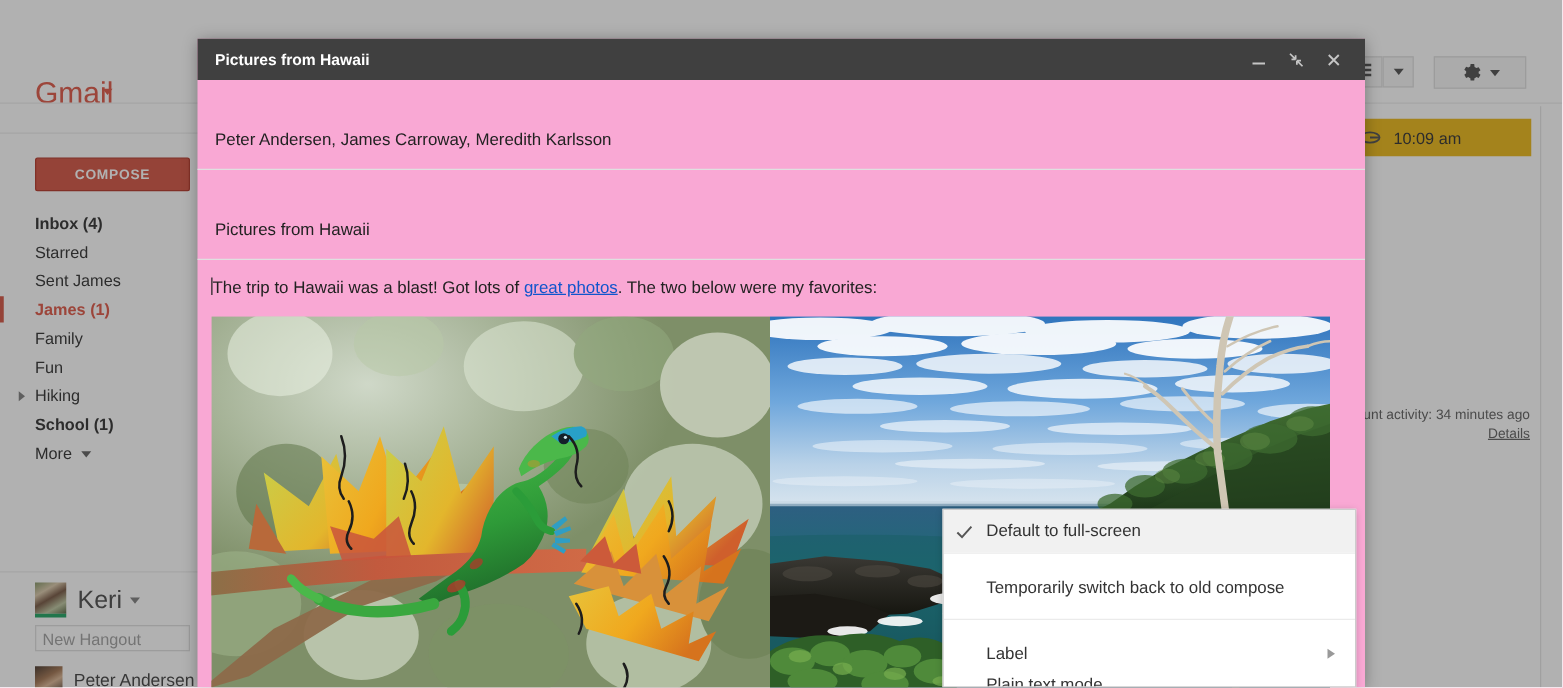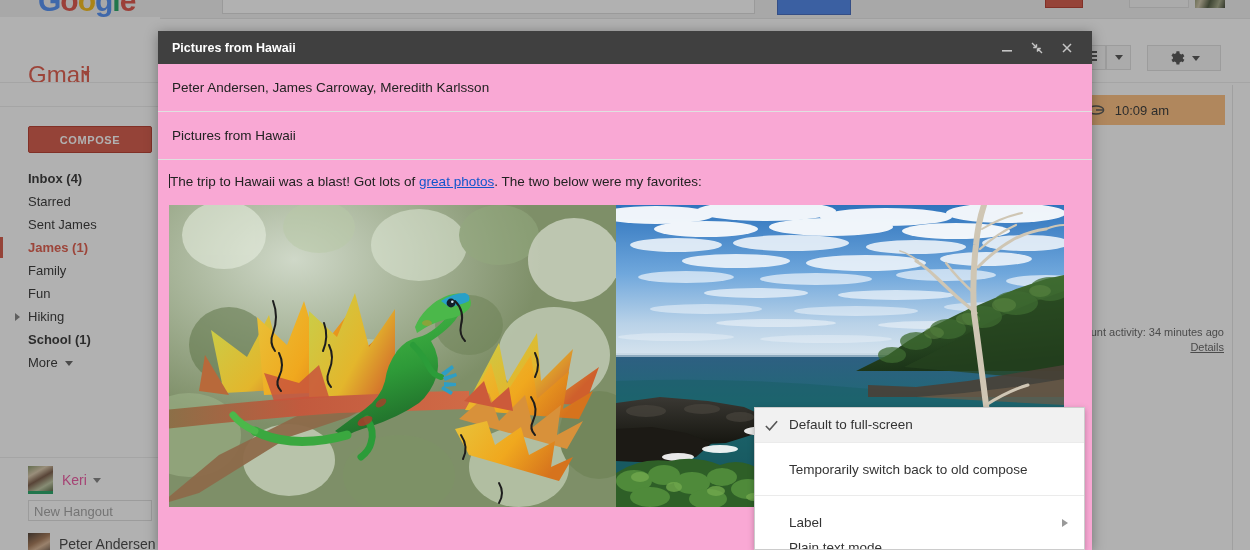--- a/index.html
+++ b/index.html
@@ -69,21 +69,21 @@
   .more-caret { display:inline-block; margin-left:4px; width:0;height:0;
          border-left:4px solid transparent;border-right:4px solid transparent;
          border-top:5px solid #555; vertical-align:middle; }
 
   
   #hangouts { position:absolute; left:0; bottom:0; width:160px; height:92px;
               border-top:1px solid #ebebeb; }
   .hg-me { position:absolute; left:28px; top:8px; display:flex; align-items:center; }
   .hg-avatar { width:25px; height:25px; border-bottom:3px solid #0f9d58;
                background:linear-gradient(150deg,#7d8f5c 0%,#d8c5a5 28%,#6c4b35 50%,#b9c29a 75%,#4a5a34 100%); }
-  .hg-name { font-size:14px; color:#ec4899; margin-left:9px; }
+  .hg-name { font-size:20px; color:#404040; margin-left:9px; }
   .hg-caret { margin-left:6px; width:0;height:0;
          border-left:4px solid transparent;border-right:4px solid transparent;
          border-top:5px solid #777; }
   .hg-search { position:absolute; left:28px; top:42px; width:124px; height:21px;
                border:1px solid #dcdcdc; background:#fff; box-sizing:border-box;
                font-size:13px; color:#9a9a9a; padding-left:5px; line-height:21px; }
   .hg-contact { position:absolute; left:28px; top:75px; display:flex; align-items:center; }
   .hg-c-avatar { width:22px; height:22px;
                background:linear-gradient(150deg,#3b2a1e 0%,#9b6b46 40%,#d8b08c 60%,#3a2b20 100%); }
   .hg-c-name { font-size:14px; color:#333; margin-left:9px; white-space:nowrap; }
@@ -95,21 +95,21 @@
                  background:#f5f5f5; border:1px solid #dcdcdc; box-sizing:border-box;
                  display:flex;align-items:center;justify-content:center; }
   .caret-dn { width:0;height:0;border-left:4px solid transparent;border-right:4px solid transparent;
               border-top:5px solid #444; }
   .gear-btn { position:absolute; left:1147px; top:45px; width:74px; height:26px;
               background:#f5f5f5; border:1px solid #dcdcdc; box-sizing:border-box;
               display:flex; align-items:center; justify-content:center; gap:6px; }
   .tb-sep { position:absolute; left:0; top:82px; width:1250px; height:1px; background:#ebebeb; }
 
   .msg-row { position:absolute; left:1060px; top:95px; width:165px; height:30px;
-             background:#fdba74; display:flex; align-items:center; font-size:13px; color:#222; }
+             background:#eab308; display:flex; align-items:center; font-size:13px; color:#222; }
   .msg-row .ere { margin-right:8px; }
   .msg-time { font-weight:normal; }
   .rail { position:absolute; left:1232px; top:85px; bottom:0; width:1px; background:#e3e3e3; }
   .footer-act { position:absolute; right:26px; bottom:195px; font-size:11px; color:#555;
                 text-align:right; line-height:15px; white-space:nowrap; }
   .footer-act u { cursor:pointer;margin-top:36px; }
 
   
   #scrim { position:absolute; inset:0; background:rgba(60,60,60,0.40); }
 
@@ -122,21 +122,21 @@
     height:33px; background:#404040; color:#fff; display:flex; align-items:center;
     padding:0 10px 0 14px; box-sizing:border-box;
   }
   .cw-title { font-size:12.5px; font-weight:bold; flex:1; }
   .cw-ctrls { display:flex; align-items:center; gap:16px; padding-right:8px; }
   .ctrl { width:14px; height:14px; position:relative; opacity:.85; }
   .ctrl svg { display:block; }
 
   .cw-field {
     height:48px; display:flex; align-items:center; padding:0 14px;
-    border-bottom:1px solid #e0e0e0; font-size:13.5px; color:#222; box-sizing:border-box;
+    border-bottom:1px solid #e0e0e0; font-size:13.5px; color:#222; box-sizing:border-box;margin-top:24px;
   }
   .cw-body {
     padding:14px 0 0 11px; font-size:13.5px; color:#222; position:relative;
   }
   .caretline { display:inline-block; width:1px; height:14px; background:#222;
                vertical-align:-2px; margin-right:0px; }
   .cw-body a { color:#1155cc; }
   .photos { margin-top:16px; display:flex; width:895px; height:302px; }
   .photo { height:302px; position:relative; overflow:hidden; }
   #photo-gecko { width:447px; }
@@ -158,30 +158,20 @@
                    width:0;height:0;border-top:4px solid transparent;
                    border-bottom:4px solid transparent;border-left:6px solid #999; }
 </style>
 </head>
 <body>
 
 <div id="root">
 
   <div id="app-bg">
 
-    <div class="gbar">
-      <div class="glogo">
-        <span>G</span><span>o</span><span>o</span><span>g</span><span>l</span><span>e</span>
-      </div>
-      <div class="gsearchbox"></div>
-      <div class="gsearchbtn"></div>
-      <div class="gplusbtn"></div>
-      <div class="gshare"></div>
-      <div class="gavatar"></div>
-    </div>
 
     <div id="leftnav">
       <div class="gmail-word">Gmail</div>
       <div class="gmail-caret"></div>
       <div class="navdivider"></div>
 
       <div class="compose-btn">COMPOSE</div>
 
       <div class="navlist">
         <div class="navitem bold">

